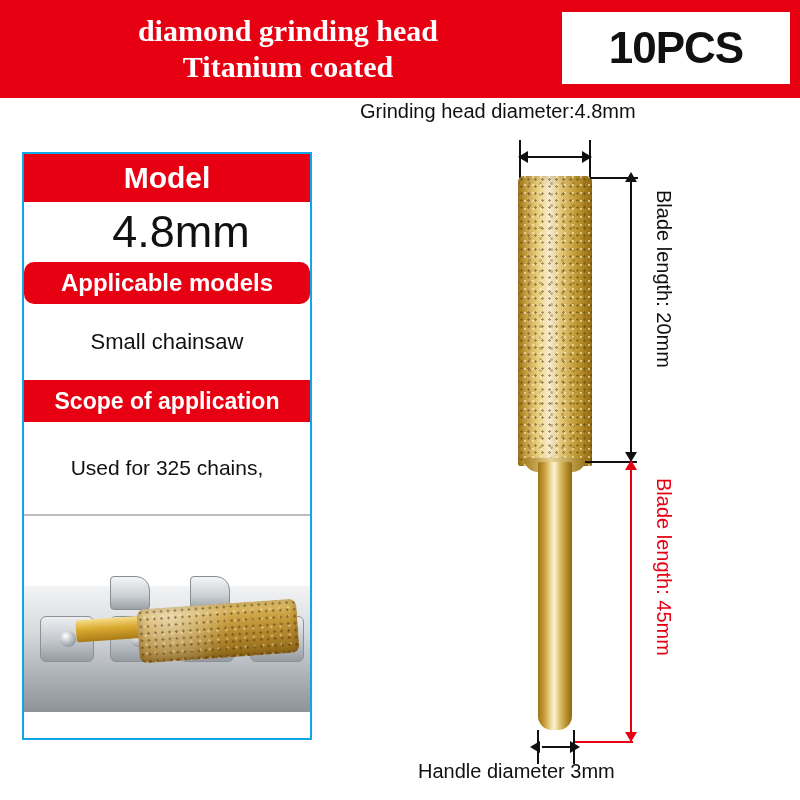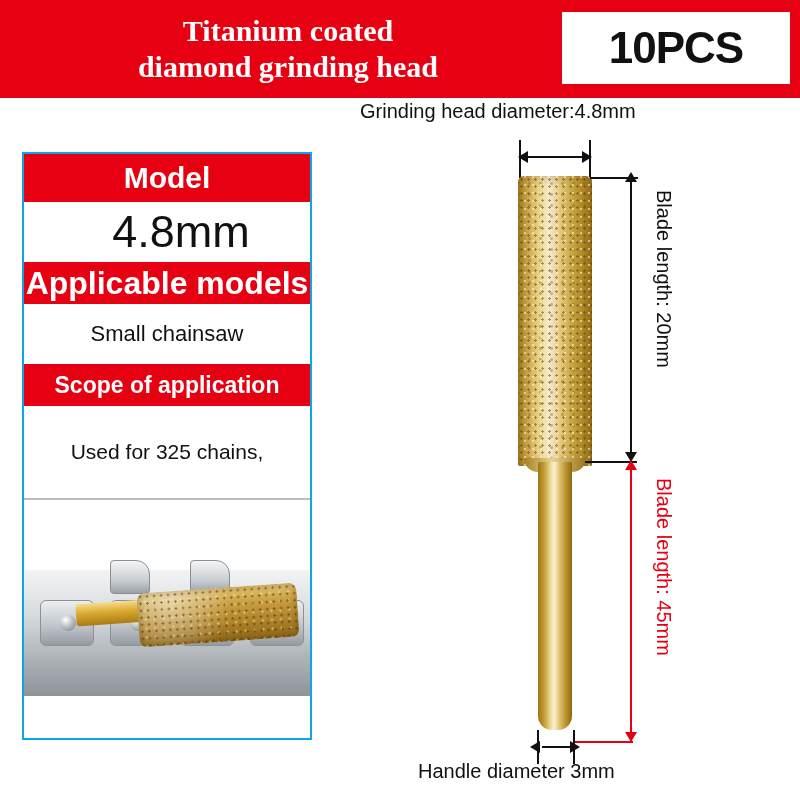--- a/index.html
+++ b/index.html
@@ -71,22 +71,22 @@
   .spec-white {
     background: #ffffff;
     color: #111111;
     display: flex;
     align-items: center;
     justify-content: center;
     text-align: center;
   }
   #spec-model-head { height: 48px; font-size: 30px; }
   #spec-model-val  { height: 60px; font-size: 45px; font-weight: 400; margin-left: 28px; }
-  #spec-app-head   { height: 42px; font-size: 32px; }
-  #spec-app-val    { height: 60px; font-size: 22px; font-weight: 400; }
+  #spec-app-head   { height: 42px; font-size: 24px; border-radius: 10px; }
+  #spec-app-val    { height: 76px; font-size: 22px; font-weight: 400; }
   #spec-scope-head { height: 42px; font-size: 23px; }
   #spec-scope-val  { height: 92px; font-size: 21px; font-weight: 400; line-height: 28px; }
   #spec-scope-val .l { display: block; }
   .spec-divider { height: 2px; background: #bdbdbd; width: 100%; }
 
   
   #spec-photo {
     position: relative;
     width: 100%;
     height: 196px;
@@ -254,22 +254,22 @@
   #dim-v2-top { left: 625px; top: 460px; border-left: 6px solid transparent; border-right: 6px solid transparent; border-bottom: 10px solid #e60012; }
   #dim-v2-bot { left: 625px; top: 732px; border-left: 6px solid transparent; border-right: 6px solid transparent; border-top: 10px solid #e60012; }
   #dim-v2-tick-bot { left: 573px; top: 741px; width: 60px; height: 2px; background:#e60012; }
   #label-v2 { left: 654px; top: 478px; }
 </style>
 </head>
 <body>
 
 <div id="header-banner">
   <div id="header-title">
+    <span class="line">diamond grinding head</span>
     <span class="line">Titanium coated</span>
-    <span class="line">diamond grinding head</span>
   </div>
   <div id="qty-box">
     <span id="qty-text">10PCS</span>
   </div>
 </div>
 
 <div id="spec-card">
   <div id="spec-model-head" class="spec-red">Model</div>
   <div id="spec-model-val" class="spec-white">4.8mm</div>
   <div id="spec-app-head" class="spec-red">Applicable models</div>

